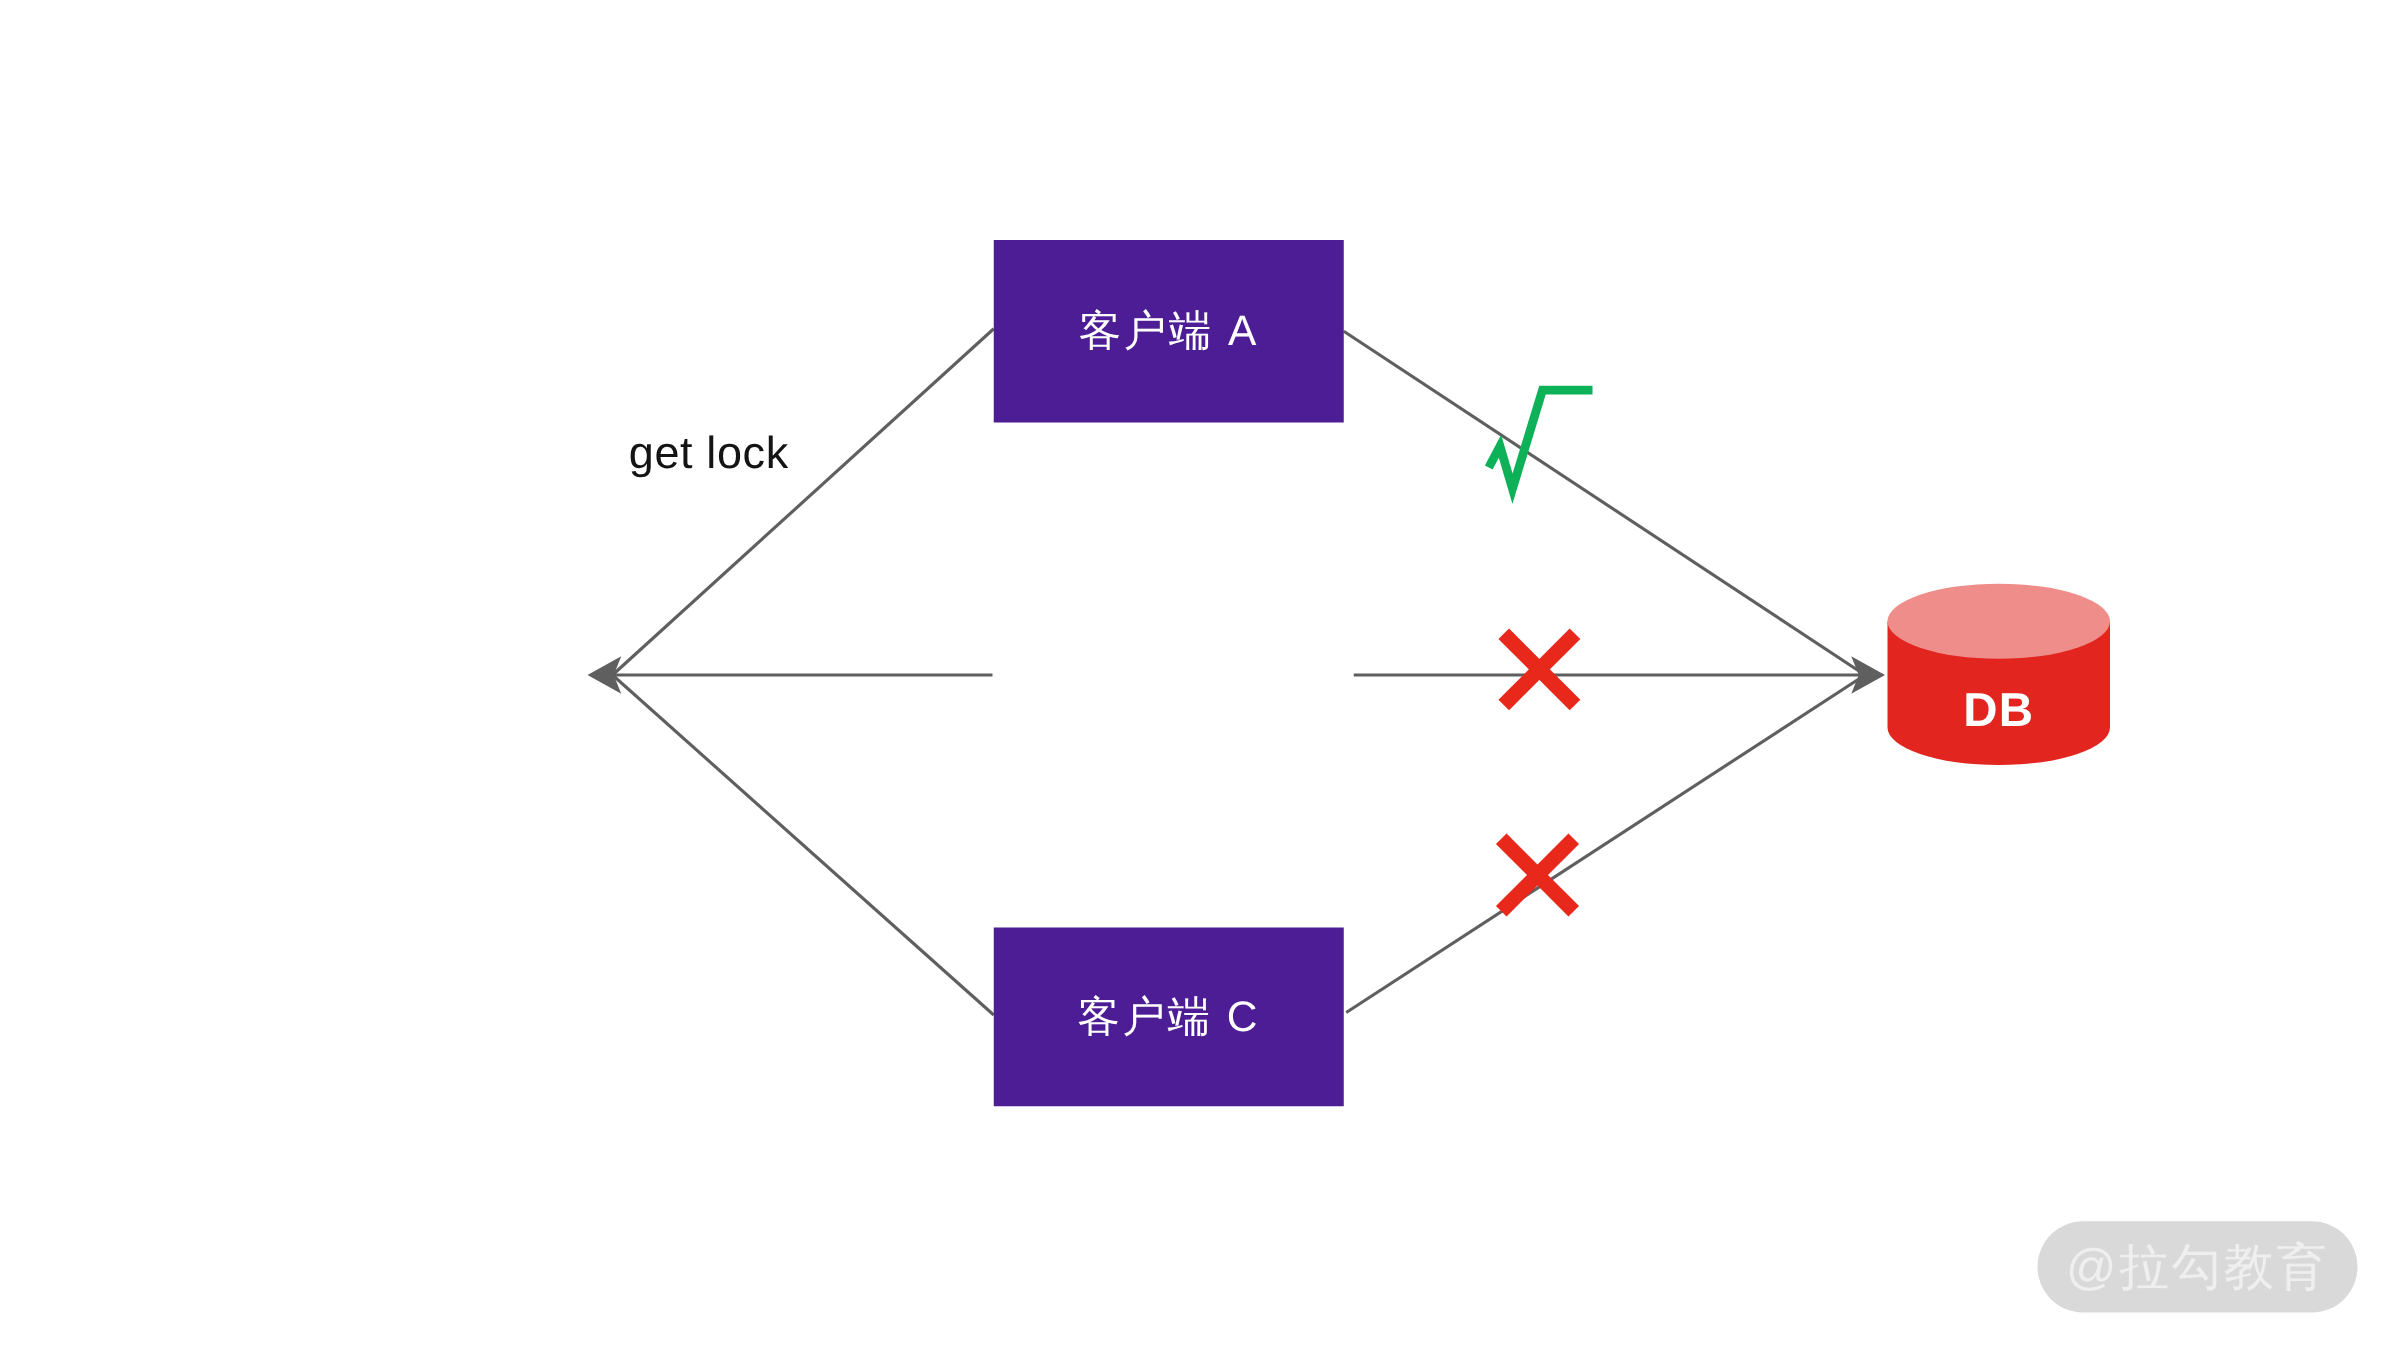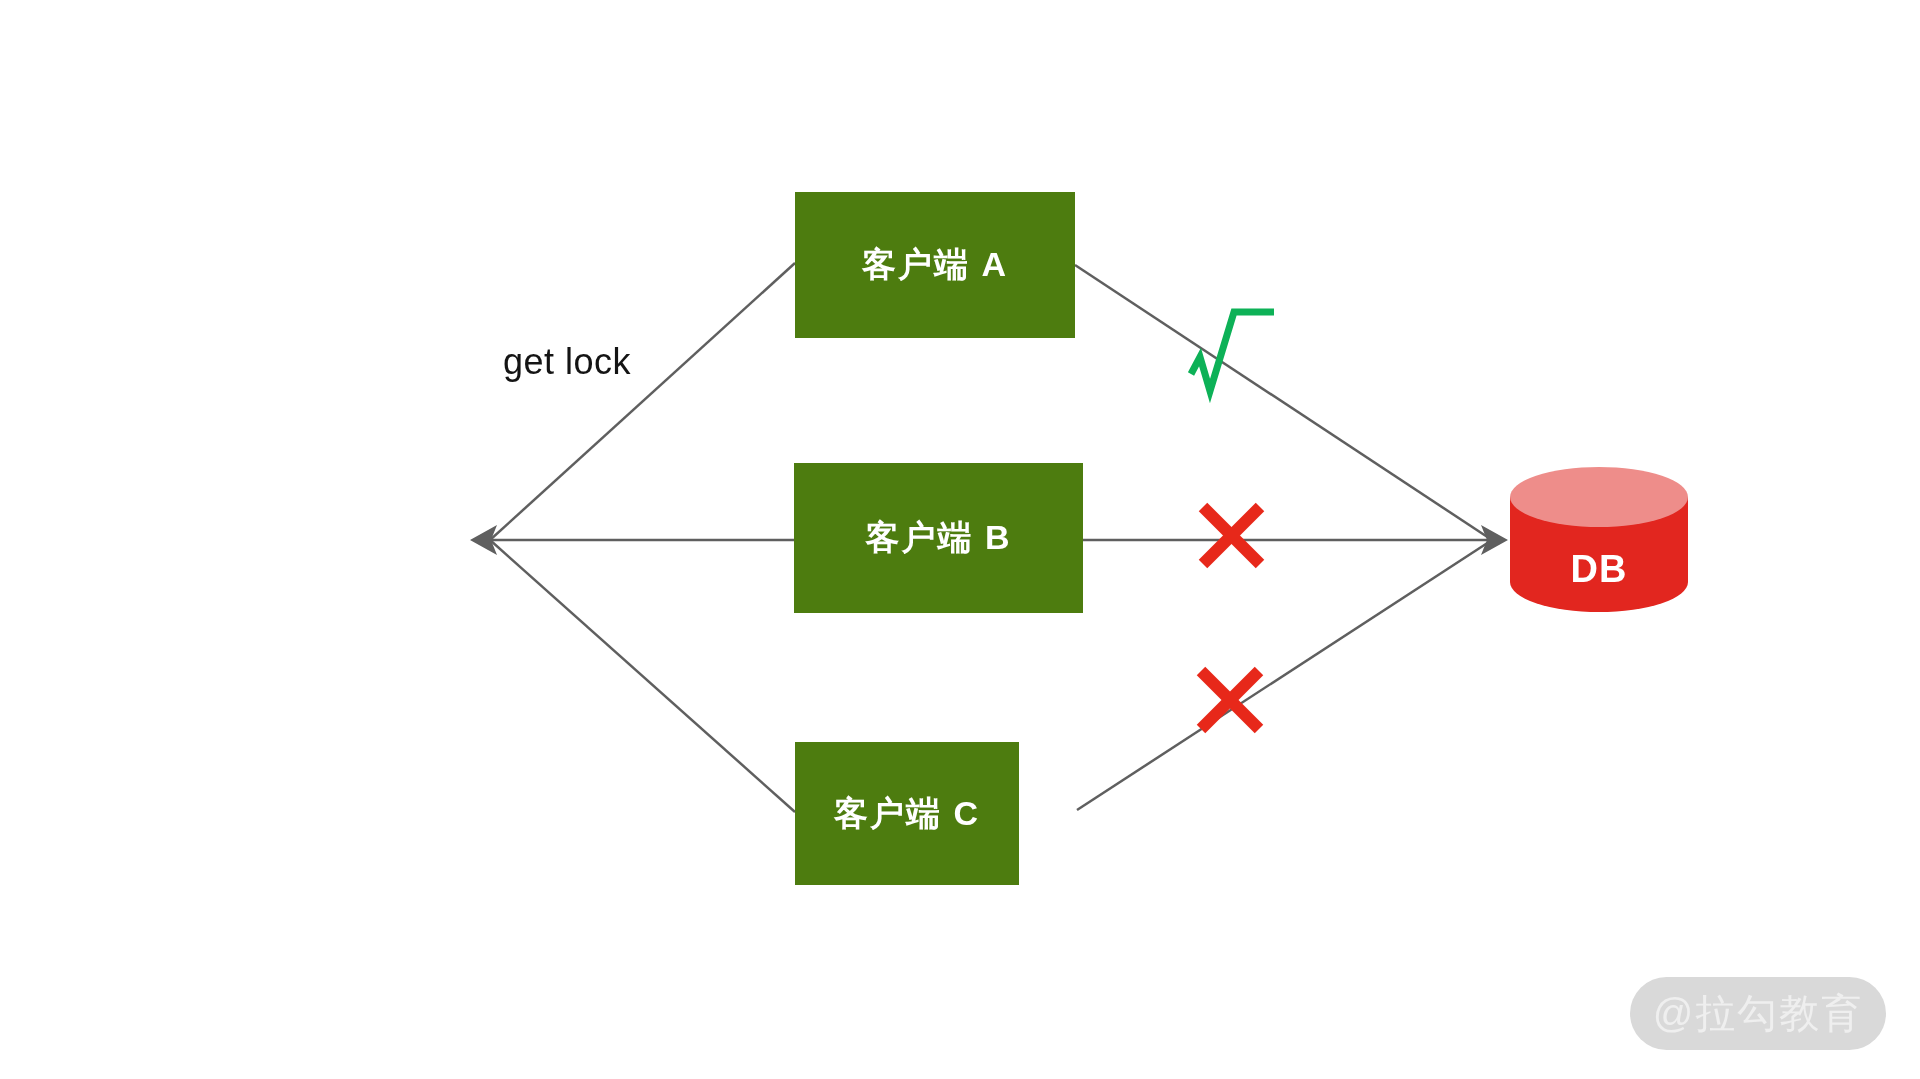--- a/index.html
+++ b/index.html
@@ -3,27 +3,27 @@
 <meta charset="utf-8">
 <style>
   html,body{margin:0;padding:0;background:#ffffff;}
   .stage{
     position:relative;width:1920px;height:1079px;background:#ffffff;
     overflow:hidden;font-family:"Liberation Sans", sans-serif;
   }
   .layer{position:absolute;left:0;top:0;width:1920px;height:1079px;}
   .node{
     position:absolute;display:flex;align-items:center;justify-content:center;
-    background:#4d7c0f;color:#ffffff;font-size:34px;font-weight:700;
+    background:#4c1d95;color:#ffffff;font-size:34px;font-weight:400;
     letter-spacing:2px;white-space:nowrap;
   }
   .node-lock{left:185px;top:467px;width:285px;height:146px;}
   .node-a{left:795px;top:192px;width:280px;height:146px;}
   .node-b{left:794px;top:463px;width:289px;height:150px;}
-  .node-c{left:795px;top:742px;width:224px;height:143px;}
+  .node-c{left:795px;top:742px;width:280px;height:143px;}
   .edge-label{
     position:absolute;left:503px;top:341px;
     font-size:36px;font-weight:400;color:#141414;letter-spacing:0.5px;
   }
   .db-label{
     position:absolute;left:1510px;top:516px;width:178px;text-align:center;
     color:#ffffff;font-size:38px;font-weight:600;letter-spacing:1px;margin-top:32px;
   }
   .watermark{
     position:absolute;left:1630px;top:977px;width:256px;height:73px;
@@ -66,23 +66,20 @@
       <line x1="1201" y1="671" x2="1259" y2="729" stroke-width="12" stroke="#e7281a"></line>
       <line x1="1259" y1="671" x2="1201" y2="729" stroke-width="12" stroke="#e7281a"></line>
     </g>
   </svg>
 
 
   <div class="node node-a">
     <span>客户端 A</span>
   </div>
 
-  <div class="node node-b">
-    <span>客户端 B</span>
-  </div>
 
   <div class="node node-c">
     <span>客户端 C</span>
   </div>
 
   <div class="edge-label">get lock</div>
 
   <div class="db-label">DB</div>
 
   <div class="watermark">

